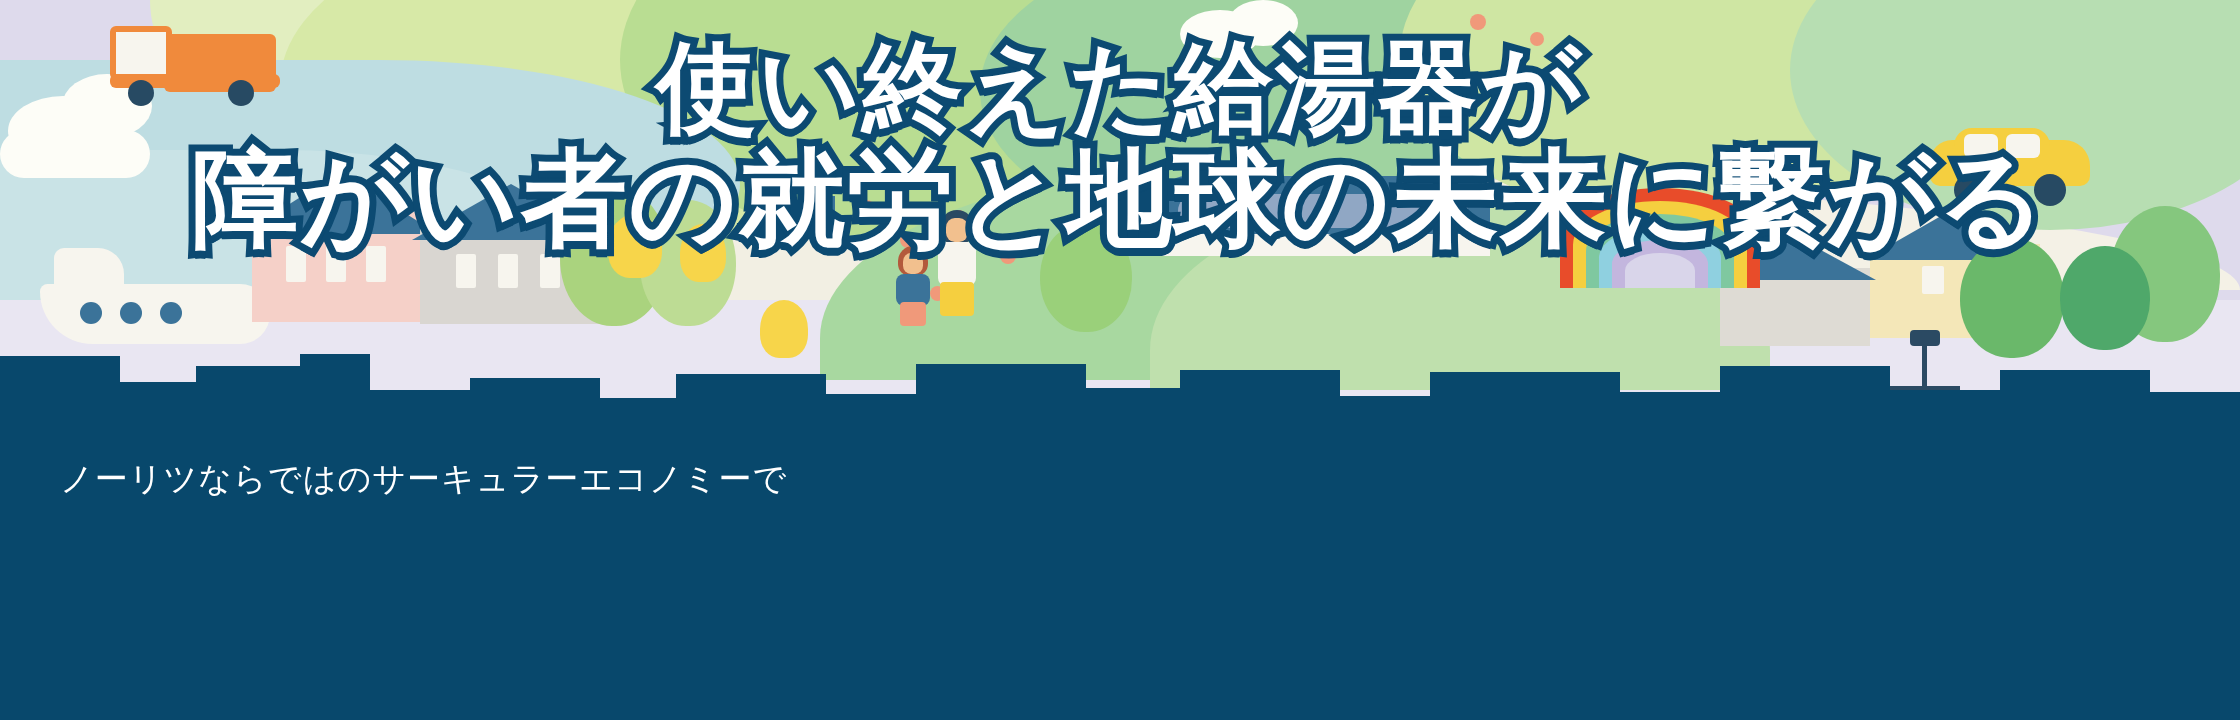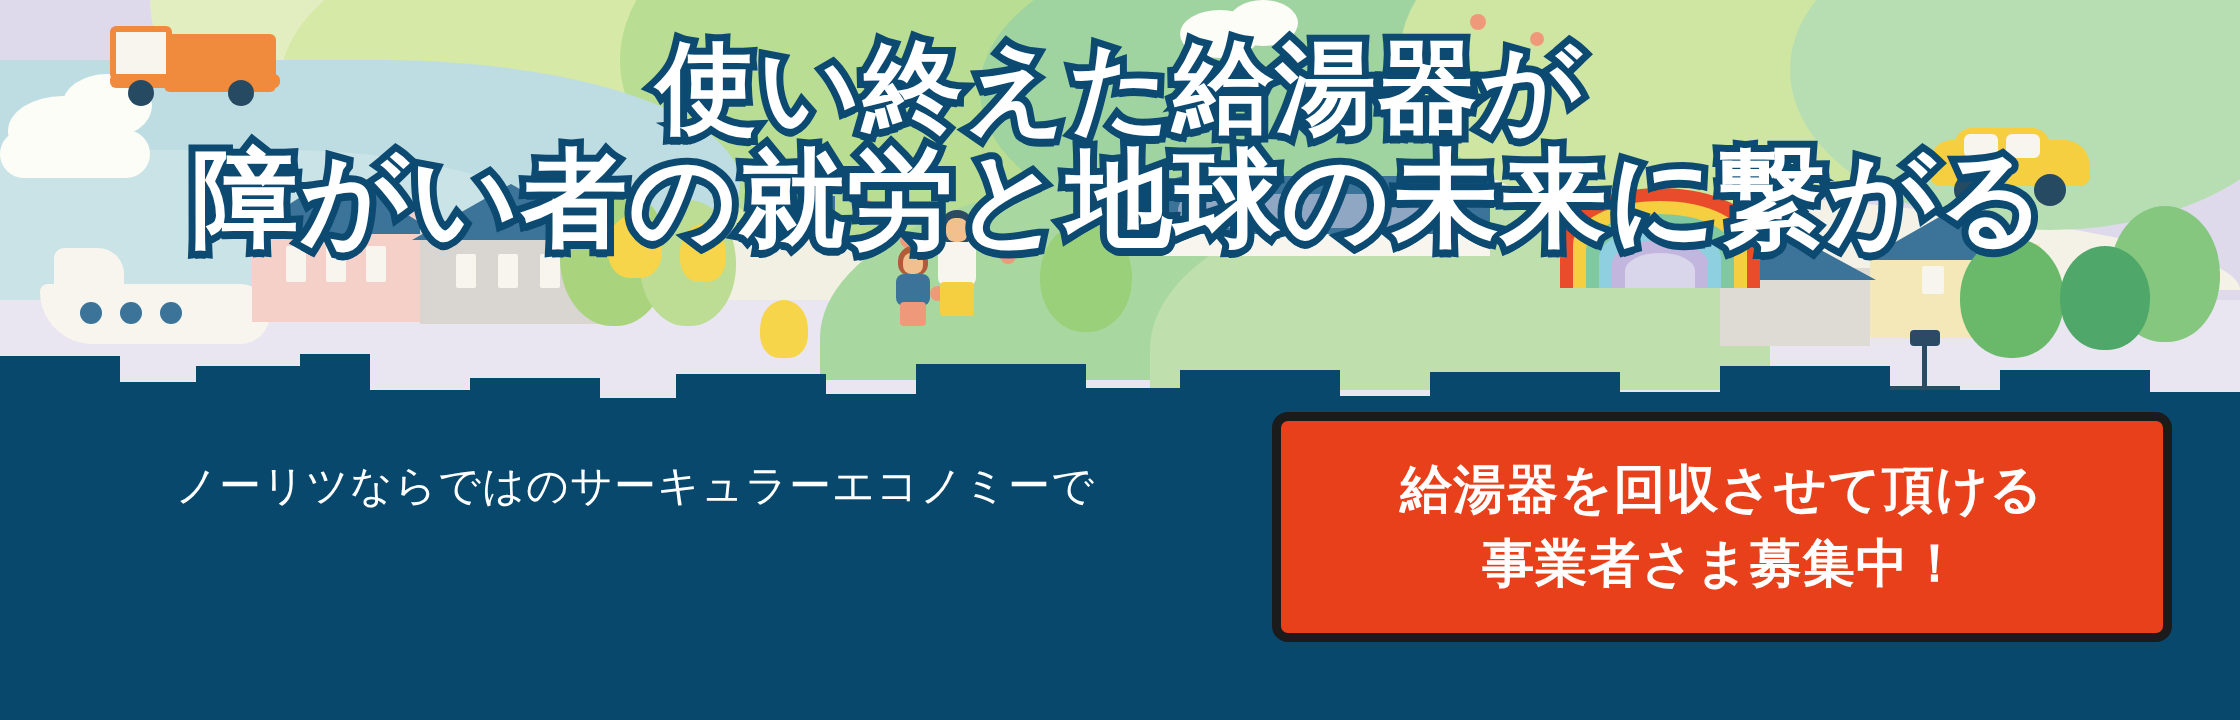--- a/index.html
+++ b/index.html
@@ -83,23 +83,23 @@
     -webkit-text-stroke:14px #0c4a72;
     paint-order:stroke fill;
     text-shadow:
       0 7px 0 #0c4a72,
       0 8px 0 #0c4a72;
   }
 
   
   .subtitle {
     position:absolute; left:60px; top:452px; width:1150px;
-    z-index:40; text-align:center; color:#ffffff;
+    z-index:40; text-align:left; color:#ffffff;
     font-family:"DejaVu Sans","Liberation Sans",sans-serif;
-    font-size:42px; line-height:1.62; letter-spacing:1px;
+    font-size:33px; line-height:1.62; letter-spacing:1px;
     font-weight:400;
   }
   .sub-line { display:block; }
 
   
   .cta {
     position:absolute; left:1272px; top:412px;
     width:900px; height:230px;
     background:#e8401a;
     border:9px solid #1b1b1b;
@@ -292,18 +292,14 @@
     </span>
     <span class="hl-line l2">
       <span class="hl-inner">障がい者の就労と地球の未来に繋がる</span>
     </span>
   </div>
 
   <div class="subtitle">
     <span class="sub-line">ノーリツならではのサーキュラーエコノミーで</span>
   </div>
 
-  <div class="cta">
-    <span class="cta-line">給湯器を回収させて頂ける</span>
-    <span class="cta-line">事業者さま募集中！</span>
-  </div>
 
 </div>
 
 </body></html>

